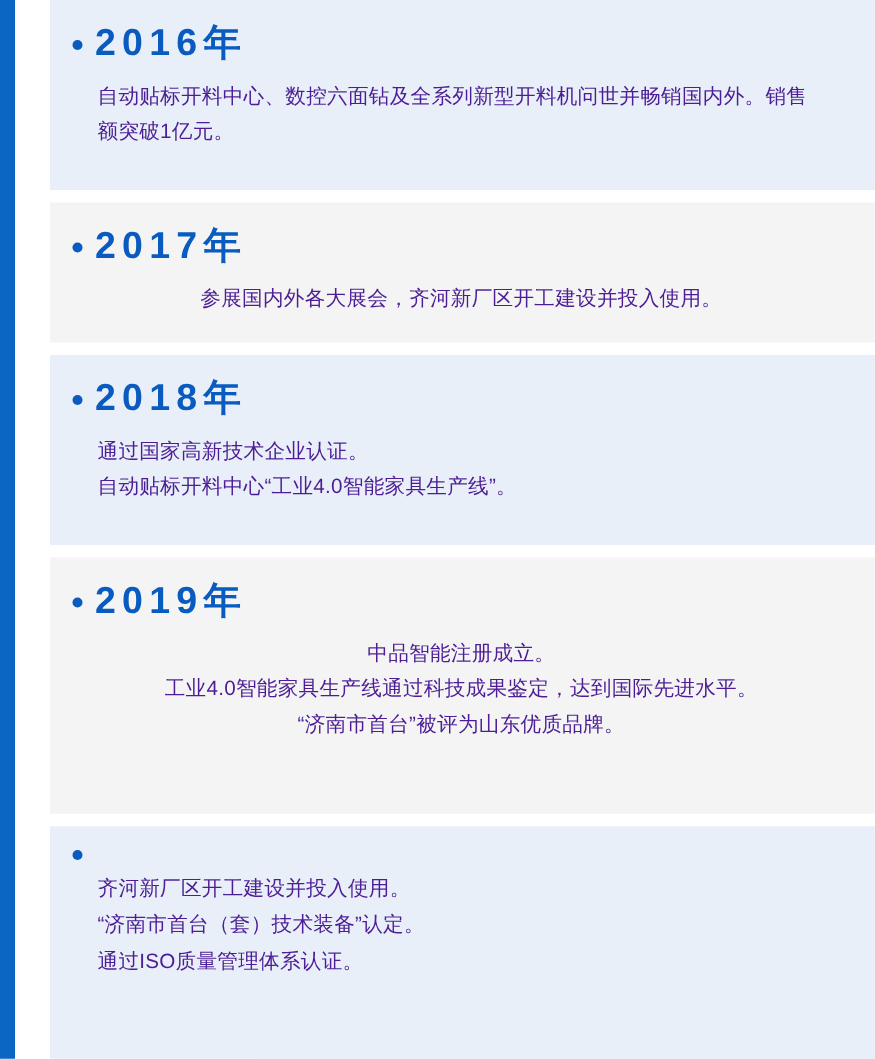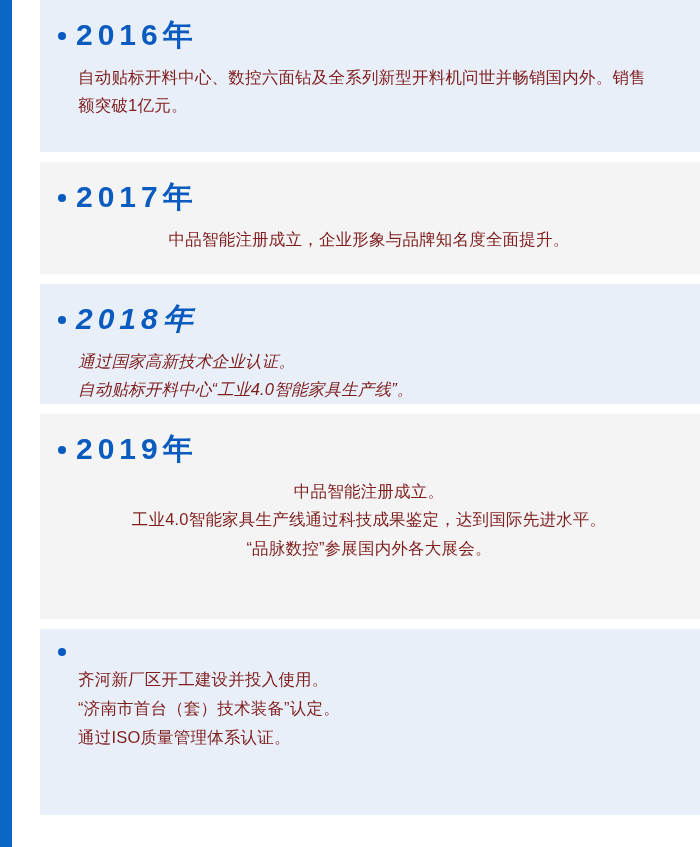--- a/index.html
+++ b/index.html
@@ -65,21 +65,21 @@
     height: 8px;
     background: #0a5bbf;
     border-radius: 50%;
     margin-right: 10px;
     flex: none;
     position: relative;
     top: 1px;
   }
   .entry-body {
     font-size: 16.5px;
-    color: #7f1d1d;
+    color: #4c1d95;
     line-height: 1.75;
     letter-spacing: 0.2px;
     padding-left: 20px;
     white-space: pre-line;
     font-weight: normal;
   }
   .divider {
     height: 10px;
     background: #ffffff;
   }
@@ -101,44 +101,44 @@
       <div class="entry-body">自动贴标开料中心、数控六面钻及全系列新型开料机问世并畅销国内外。销售额突破1亿元。</div>
     </div>
 
     <div class="divider"></div>
 
     <div class="entry shade-b" style="height:112px;">
       <div class="entry-year">
         <span class="bullet-dot"></span>
         <span>2017年</span>
       </div>
-      <div class="entry-body">中品智能注册成立，企业形象与品牌知名度全面提升。</div>
+      <div class="entry-body">参展国内外各大展会，齐河新厂区开工建设并投入使用。</div>
     </div>
 
     <div class="divider"></div>
 
-    <div class="entry shade-a" style="height:120px;font-style:italic;">
+    <div class="entry shade-a" style="height:152px;">
       <div class="entry-year">
         <span class="bullet-dot"></span>
         <span>2018年</span>
       </div>
       <div class="entry-body">通过国家高新技术企业认证。
 自动贴标开料中心“工业4.0智能家具生产线”。</div>
     </div>
 
     <div class="divider"></div>
 
     <div class="entry shade-b" style="height:205px;">
       <div class="entry-year">
         <span class="bullet-dot"></span>
         <span>2019年</span>
       </div>
       <div class="entry-body">中品智能注册成立。
 工业4.0智能家具生产线通过科技成果鉴定，达到国际先进水平。
-“品脉数控”参展国内外各大展会。</div>
+“济南市首台”被评为山东优质品牌。</div>
     </div>
 
     <div class="divider"></div>
 
     <div class="entry shade-a" style="height:186px;">
       <div class="entry-year">
         <span class="bullet-dot"></span>
       </div>
       <div class="entry-body">齐河新厂区开工建设并投入使用。
 “济南市首台（套）技术装备”认定。

